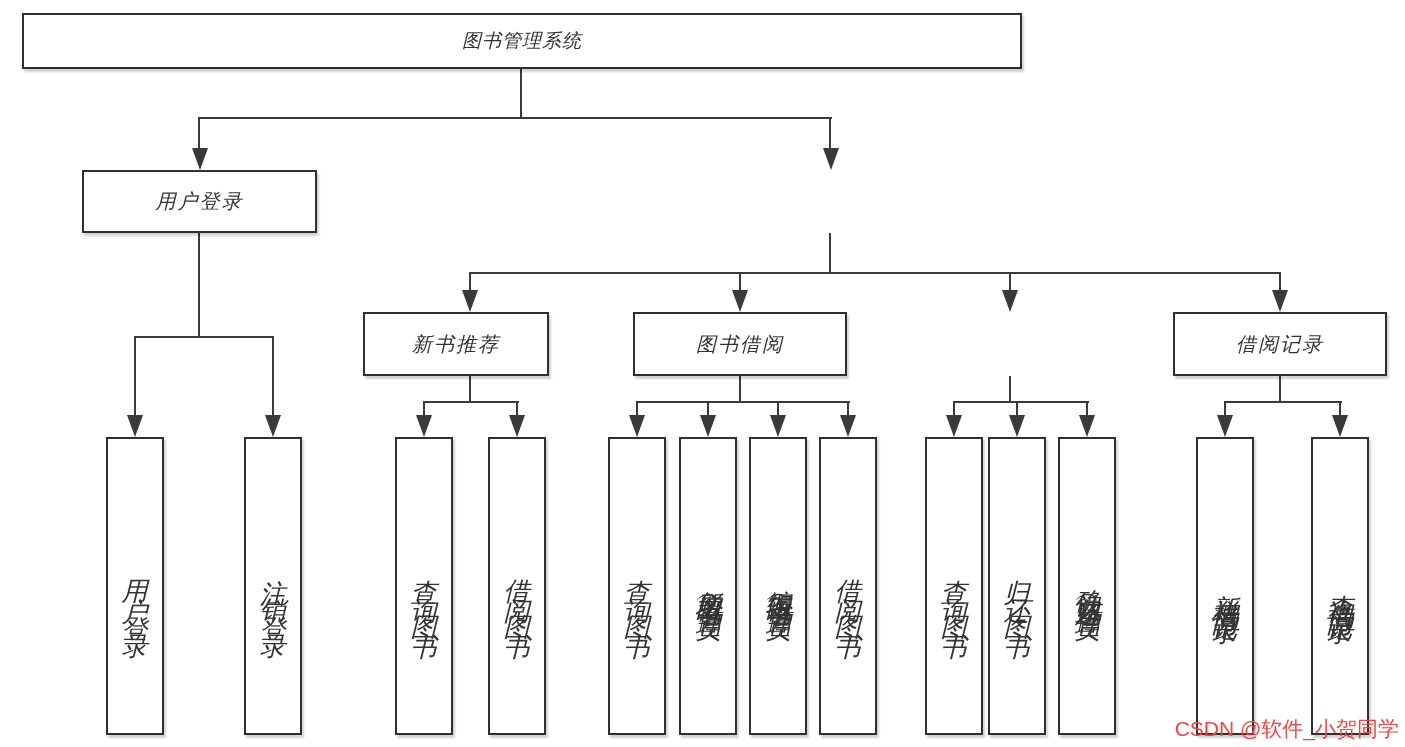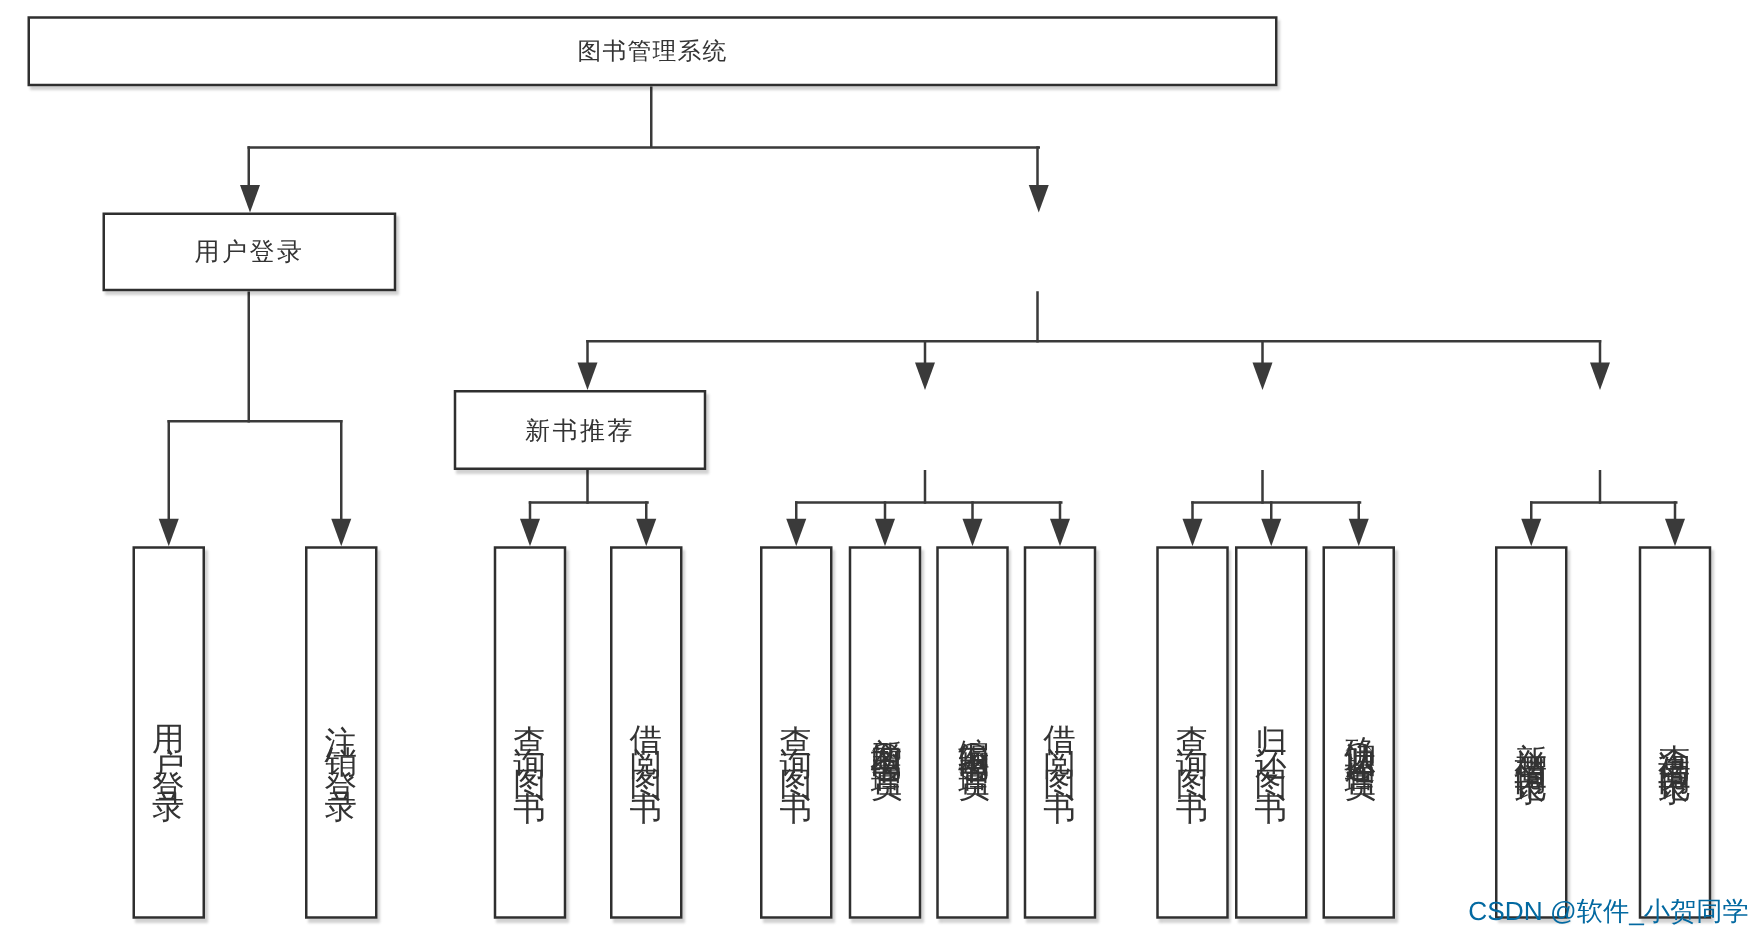--- a/index.html
+++ b/index.html
@@ -4,40 +4,40 @@
 <style>
   html,body{margin:0;padding:0;background:#ffffff;}
   .canvas{
     position:relative;width:1405px;height:747px;background:#ffffff;overflow:hidden;
     font-family:"Liberation Sans","DejaVu Sans",sans-serif;color:#333333;
   }
   .box{
     position:absolute;background:#ffffff;border:2px solid #2f2f2f;
     box-shadow:2px 3px 2px rgba(0,0,0,0.18);
     display:flex;align-items:center;justify-content:center;
-    box-sizing:border-box;overflow:hidden;
+    box-sizing:border-box;overflow:hidden;font-style:italic;
   }
   .hlabel{font-size:20px;letter-spacing:2px;white-space:nowrap;}
   .l1 .hlabel{font-size:19px;letter-spacing:1px;}
   .vtext{
     writing-mode:vertical-rl;text-orientation:mixed;
     font-size:26px;line-height:1;color:#333333;
   }
   .sp4{letter-spacing:18px;padding-top:18px;}
   .sp6{letter-spacing:5px;padding-top:5px;}
   .sp9{letter-spacing:4px;padding-top:4px;font-size:25px;}
   .ln{position:absolute;background:#3a3a3a;}
   .arrowhead{
     position:absolute;width:0;height:0;
     border-left:8px solid transparent;border-right:8px solid transparent;
     border-top:22px solid #3a3a3a;
   }
   .watermark{
     position:absolute;right:6px;bottom:4px;
-    font-size:21px;color:#0369a1;white-space:nowrap;
+    font-size:21px;color:#ef4444;white-space:nowrap;
   }
 </style>
 </head>
 <body>
 
 <div class="canvas">
 
   <div class="ln" style="left:520px;top:69px;width:2px;height:49px;"></div>
   <div class="ln" style="left:198px;top:117px;width:634px;height:2px;"></div>
   <div class="ln" style="left:198px;top:117px;width:2px;height:33px;"></div>
@@ -98,22 +98,28 @@
   <div class="arrowhead" style="left:1332px;top:415px;"></div>
 
   <div class="box l1" style="left:22px;top:13px;width:1000px;height:56px;">
     <span class="hlabel">图书管理系统</span>
   </div>
 
   <div class="box" style="left:82px;top:170px;width:235px;height:63px;">
     <span class="hlabel">用户登录</span>
   </div>
 
-  <div class="box" style="left:363px;top:312px;width:202px;height:64px;">
+  <div class="box" style="left:363px;top:312px;width:186px;height:64px;">
     <span class="hlabel">新书推荐</span>
+  </div>
+  <div class="box" style="left:633px;top:312px;width:214px;height:64px;">
+    <span class="hlabel">图书借阅</span>
+  </div>
+  <div class="box" style="left:1173px;top:312px;width:214px;height:64px;">
+    <span class="hlabel">借阅记录</span>
   </div>
 
   <div class="box" style="left:106px;top:437px;width:58px;height:298px;">
     <span class="vtext sp4">用户登录</span>
   </div>
   <div class="box" style="left:244px;top:437px;width:58px;height:298px;">
     <span class="vtext sp4">注销登录</span>
   </div>
 
   <div class="box" style="left:395px;top:437px;width:58px;height:298px;">

